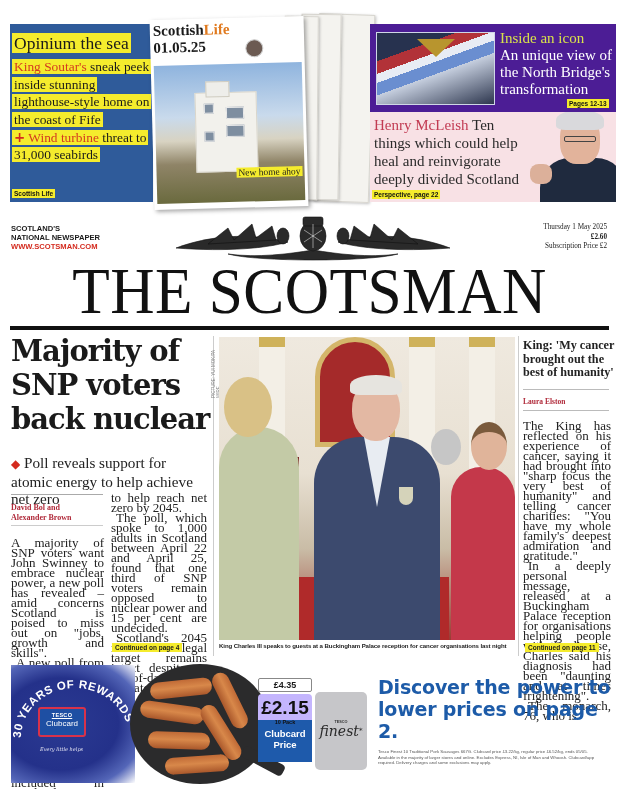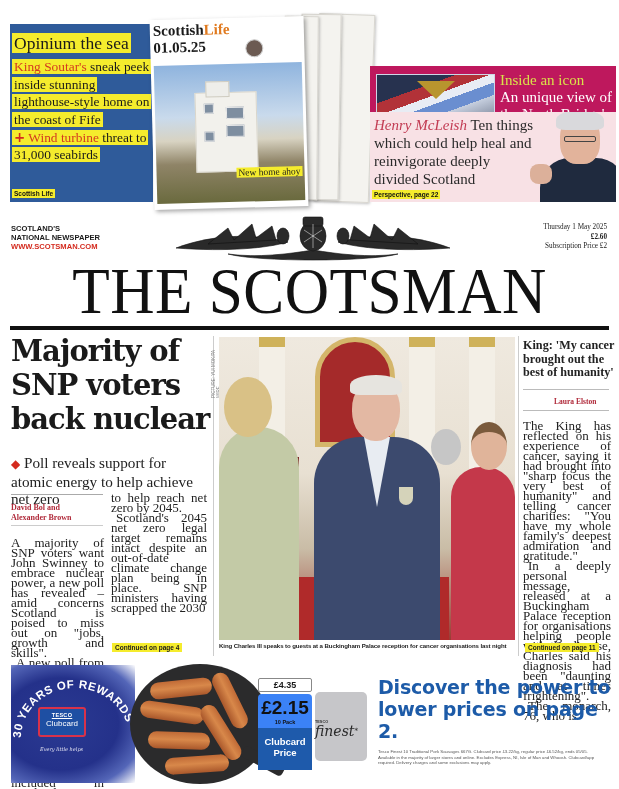--- a/index.html
+++ b/index.html
@@ -22,31 +22,31 @@
   .mag-front .ml1 .life { color: #e07a1f; }
   .mag-front .ml2 { position: absolute; left: 3px; top: 20px; font-size: 15px; font-weight: bold; }
   .mag-front .avatar-sm { position: absolute; left: 95px; top: 22px; width: 18px; height: 18px; border-radius: 50%; background: #6b5a52; border: 1px solid #ccc; }
   .mag-photo { position: absolute; left: 3px; top: 46px; width: 148px; height: 138px;
       background: linear-gradient(180deg, #8fb4de 0%, #c9daec 38%, #d8d3c2 55%, #8f8467 72%, #6a6a3e 100%); overflow: hidden; }
   .house { position: absolute; left: 40px; top: 28px; width: 62px; height: 80px; background: #f2f1ec; border: 1px solid #d9d6cc; }
   .house::before { content: ""; position: absolute; left: 10px; top: -12px; width: 22px; height: 14px; background: #eeeeea; border: 1px solid #cfccc0; }
   .win { position: absolute; background: #7e8ea0; border: 1px solid #e9e9e9; }
   .mag-photo .tag2 { position: absolute; right: 2px; bottom: 24px; font-size: 9.5px; background: #f5ec2d; padding: 0 2px; color: #1a1a1a; }
 
-  .promo-right-top { position: absolute; left: 370px; top: 24px; width: 246px; height: 88px; background: #be185d; margin-top: 42px; }
+  .promo-right-top { position: absolute; left: 370px; top: 24px; width: 246px; height: 88px; background: #4c1d95; }
   .bridge-img { position: absolute; left: 6px; top: 8px; width: 119px; height: 73px; border: 1px solid #cfd6e6;
       background: linear-gradient(160deg, #27324f 0%, #27324f 25%, #b23238 25%, #b23238 36%, #e8ecf4 36%, #e8ecf4 44%, #6a8ed0 44%, #6a8ed0 55%, #c6cfdf 55%, #2d364e 100%); }
   .bridge-img .gold { position: absolute; left: 40px; top: 6px; width: 38px; height: 18px; background: #b8952e; clip-path: polygon(0 0, 100% 0, 50% 100%); }
   .prt-text { position: absolute; left: 130px; top: 6px; width: 118px; font-size: 15px; line-height: 17px; color: #ffffff; }
   .prt-text .lime { color: #d9e24a; display: block; }
   .promo-right-top .tag { position: absolute; left: 197px; top: 75px; }
 
   .promo-right-bot { position: absolute; left: 370px; top: 112px; width: 246px; height: 90px; background: #f8e1e5; overflow: hidden; }
   .prb-text { position: absolute; left: 4px; top: 4px; width: 160px; font-size: 15px; line-height: 18px; color: #2a2a2a; }
-  .prb-text .pink { color: #c23a52; font-style: italic; }
+  .prb-text .pink { color: #c23a52; }
   .promo-right-bot .tag { position: absolute; left: 2px; top: 78px; }
   .mcleish { position: absolute; left: 160px; top: 0; width: 90px; height: 90px; }
   .mc-suit { position: absolute; left: 10px; top: 46px; width: 86px; height: 60px; background: #1f2a3e; border-radius: 30px 30px 0 0; }
   .mc-head { position: absolute; left: 30px; top: 2px; width: 40px; height: 50px; background: #e2b39b; border-radius: 45% 45% 40% 40%; }
   .mc-hair { position: absolute; left: 26px; top: -2px; width: 48px; height: 20px; background: #d9d9dc; border-radius: 50% 50% 20% 20%; }
   .mc-glasses { position: absolute; left: 34px; top: 24px; width: 32px; height: 6px; border: 1px solid #444; border-radius: 2px; }
   .mc-hand { position: absolute; left: 0; top: 52px; width: 22px; height: 20px; background: #dcb09a; border-radius: 40%; }
 
   
   .mh-left { position: absolute; left: 11px; top: 224px; font-family: Liberation Sans, sans-serif; font-weight: bold; font-size: 7.6px; line-height: 9px; color: #1a1a1a; }
@@ -91,43 +91,43 @@
   .mp-king-hair { position: absolute; left: 131px; top: 38px; width: 52px; height: 20px; background: #e6e4df; border-radius: 50% 50% 20% 20%; }
   .mp-glass { position: absolute; left: 180px; top: 150px; width: 14px; height: 18px; background: rgba(240,235,200,0.85); border-radius: 0 0 7px 7px; }
   .mp-woman-r { position: absolute; left: 232px; top: 130px; width: 64px; height: 180px; background: #c4384a; border-radius: 30px 30px 0 0; }
   .mp-woman-r-head { position: absolute; left: 252px; top: 85px; width: 36px; height: 48px; background: #e0b49a; border-radius: 50%; border-top: 10px solid #7a5a3c; }
   .mp-grey-head { position: absolute; left: 212px; top: 92px; width: 30px; height: 36px; background: #c6c6c6; border-radius: 50%; }
   .photo-caption { position: absolute; left: 219px; top: 642px; width: 300px; font-family: "Liberation Sans", sans-serif; font-weight: bold; font-size: 6.1px; color: #222; letter-spacing: -0.1px; white-space: nowrap; }
 
   
   .king-headline { position: absolute; left: 523px; top: 339px; width: 96px; font-size: 12.2px; line-height: 13.5px; color: #222; }
   .king-rule { position: absolute; left: 523px; top: 389px; width: 86px; height: 1px; background: #bbb; }
-  .king-byline { position: absolute; left: 523px; top: 397px; font-size: 7.5px; font-weight: bold; color: #b02a3a; margin-left: 31px; }
+  .king-byline { position: absolute; left: 523px; top: 397px; font-size: 7.5px; font-weight: bold; color: #b02a3a; }
   .king-rule2 { position: absolute; left: 523px; top: 410px; width: 86px; height: 1px; background: #bbb; }
   .king-col { left: 523px; top: 421px; width: 88px; }
   .king-cont { left: 525px; top: 643px; }
 
   
   .ad-clubcard-bg { position: absolute; left: 11px; top: 665px; width: 124px; height: 118px; background: radial-gradient(ellipse at 40% 50%, #2b3a92 0%, #24318a 55%, #5466b8 80%, #ffffff 100%); }
   .ad-arc { position: absolute; left: 11px; top: 680px; width: 124px; height: 60px; font-family: "Liberation Sans", sans-serif; font-weight: bold; color: #fff; font-size: 10px; }
   .ad-arc text { fill: #ffffff; font-family: "Liberation Sans", sans-serif; font-weight: bold; font-size: 11.5px; letter-spacing: 0.6px; }
   .clubcard-card { position: absolute; left: 38px; top: 707px; width: 48px; height: 30px; background: #1e4fa3; border: 2px solid #d8324a; border-radius: 3px; text-align: center; color: #fff; font-family: "Liberation Sans", sans-serif; }
   .clubcard-card .tesco { font-size: 5.5px; font-weight: bold; margin-top: 3px; letter-spacing: 0.3px; text-decoration: underline; }
   .clubcard-card .cc { font-size: 8px; margin-top: 1px; }
   .every { position: absolute; left: 40px; top: 746px; font-family: "DejaVu Serif", serif; font-style: italic; font-size: 5px; color: #e8e8f4; }
   .pan { position: absolute; left: 130px; top: 664px; width: 140px; height: 120px; border-radius: 50%; background: #2b2b2c; }
   .pan-handle { position: absolute; left: 240px; top: 755px; width: 46px; height: 12px; background: #2b2b2c; transform: rotate(28deg); border-radius: 4px; }
   .sausage { position: absolute; height: 17px; border-radius: 9px; background: linear-gradient(180deg, #c06a36, #d8884a 45%, #a9572b); }
   .price-was { position: absolute; left: 258px; top: 678px; width: 54px; height: 14px; border: 1px solid #888; border-radius: 2px; text-align: center; font-family: "Liberation Sans", sans-serif; font-weight: bold; font-size: 9px; line-height: 13px; background: #fff; }
   .price-box { position: absolute; left: 258px; top: 694px; width: 54px; height: 80px; border-radius: 4px; overflow: hidden; font-family: "Liberation Sans", sans-serif; text-align: center; }
-  .price-box .yel { background: #3b82f6; height: 34px; }
+  .price-box .yel { background: #c4b5fd; height: 26px; }
   .price-box .now { font-weight: bold; font-size: 19px; line-height: 22px; padding-top: 3px; color: #111; }
   .price-box .pack { font-weight: bold; font-size: 5.5px; color: #111; }
   .price-box .blu { background: #1e5aab; height: 42px; color: #fff; font-weight: bold; font-size: 9.5px; line-height: 10.5px; padding-top: 9px; }
-  .finest-box { position: absolute; left: 315px; top: 692px; width: 52px; height: 69px; background: #c6c6c9; border-radius: 5px; text-align: left; }
+  .finest-box { position: absolute; left: 315px; top: 692px; width: 52px; height: 78px; background: #c6c6c9; border-radius: 5px; text-align: center; }
   .finest-box .tes { font-family: "Liberation Sans", sans-serif; font-weight: bold; font-size: 3.8px; color: #333; margin-top: 28px; }
   .finest-box .fin { font-family: "DejaVu Serif", serif; font-style: italic; font-size: 14px; color: #2a2a2a; line-height: 14px; }
   .ad-headline { position: absolute; left: 378px; top: 676px; width: 240px; font-family: "DejaVu Sans", sans-serif; font-weight: bold; font-size: 19px; line-height: 22px; color: #1d5ba8; letter-spacing: -0.2px; }
   .ad-small { position: absolute; left: 378px; top: 749px; width: 226px; font-family: "Liberation Sans", sans-serif; font-size: 4.3px; line-height: 5.6px; color: #555; }
 </style>
 </head>
 <body>
 
 <div class="promo-left">
   <div class="title"><span class="hl">Opinium the sea</span></div>
@@ -225,20 +225,21 @@
   <span style="display:block">Alexander Brown</span>
 </div>
 <div class="lead-rule2"></div>
 
 <div class="col lead-col1">
   <p class="first">A majority of SNP voters want John Swinney to embrace nuclear power, a new poll has revealed – amid concerns Scotland is poised to miss out on "jobs, growth and skills".</p>
   <p>A new poll from Opinium, commissioned by Britain Remade, found that 52 per cent of those who voted for the SNP at the 2021 Holyrood election believe that nuclear power should be included in Scotland's energy mix in order</p>
 </div>
 <div class="col lead-col2">
   <p class="first">to help reach net zero by 2045.</p>
+  <p>The poll, which spoke to 1,000 adults in Scotland between April 22 and April 25, found that one third of SNP voters remain opposed to nuclear power and 15 per cent are undecided.</p>
   <p>Scotland's 2045 net zero legal target remains intact despite an out-of-date climate change plan being in place. SNP ministers having scrapped the 2030</p>
 </div>
 <span class="cont lead-cont">Continued on page 4</span>
 <div class="vrule" style="left:213px;top:336px;height:320px;"></div>
 
 <div class="photo-credit">PICTURE: YUI MOK/PA WIRE</div>
 <div class="main-photo">
   <div class="mp-pillar" style="left:40px;"></div>
   <div class="mp-pillar" style="left:190px;"></div>
   <div class="mp-pillar" style="left:250px;"></div>

